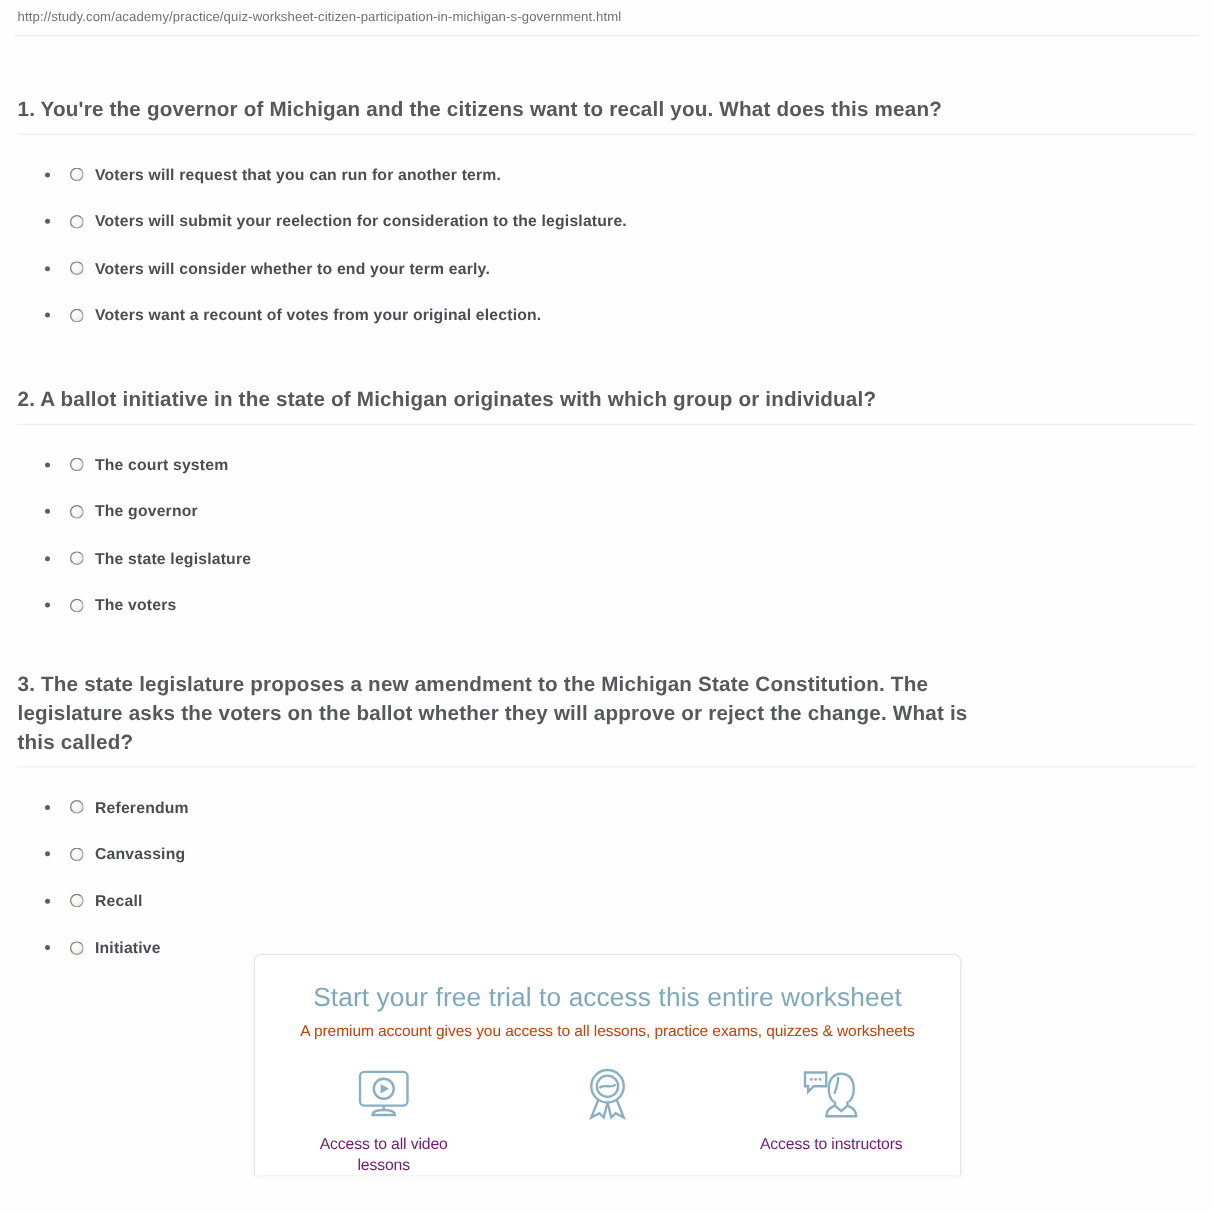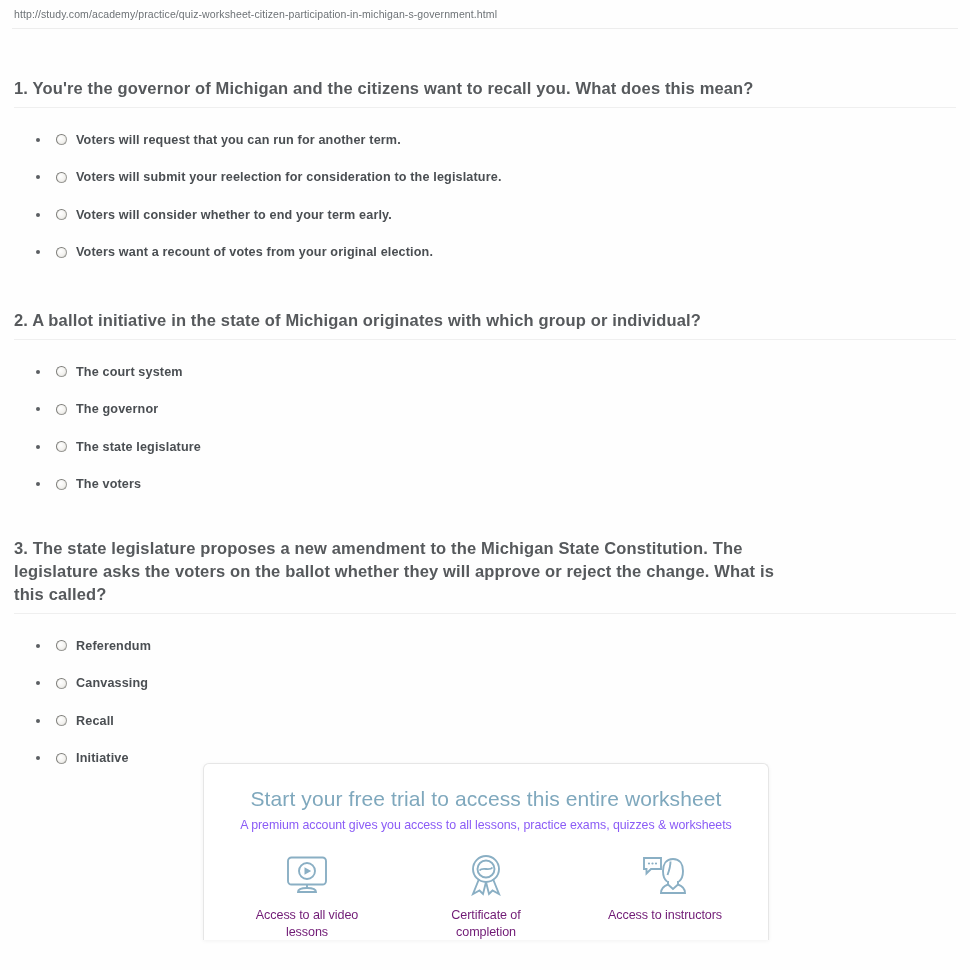--- a/index.html
+++ b/index.html
@@ -118,21 +118,21 @@
     text-align: center;
     font-size: 21px;
     color: #7fa8bd;
     font-weight: 400;
     letter-spacing: 0.1px;
     line-height: 26px;
   }
   .promo-sub {
     text-align: center;
     font-size: 12.4px;
-    color: #8b5cf6;
+    color: #c2410c;
     margin-top: 6px;
     letter-spacing: -0.05px;
   }
   .features {
     display: flex;
     justify-content: space-between;
     margin-top: 20px;
     padding: 0 20px;
   }
   .feature {
@@ -271,21 +271,20 @@
         <div class="feature">
           <div class="ficon">
             <svg width="40" height="42" viewBox="0 0 40 42" fill="none" stroke="#8aafc4" stroke-width="1.9">
               <circle cx="20" cy="15" r="13"></circle>
               <circle cx="20" cy="15" r="8.5"></circle>
               <path d="M13.5 16.5 C16.5 12.5 23.5 17.5 26.5 13.5"></path>
               <path d="M13 25 L7 40 L13.5 36.5 L17 40 L20 28"></path>
               <path d="M27 25 L33 40 L26.5 36.5 L23 40 L20 28"></path>
             </svg>
           </div>
-          <div class="flabel">Certificate of completion</div>
         </div>
 
         <div class="feature">
           <div class="ficon">
             <svg width="46" height="40" viewBox="0 0 46 40" fill="none" stroke="#8aafc4" stroke-width="1.9">
               <path d="M2 3 H19 V14 H9 L4.5 18.5 V14 H2 Z"></path>
               <circle cx="7" cy="8.5" r="1.1" fill="#8aafc4" stroke="none"></circle>
               <circle cx="10.5" cy="8.5" r="1.1" fill="#8aafc4" stroke="none"></circle>
               <circle cx="14" cy="8.5" r="1.1" fill="#8aafc4" stroke="none"></circle>
               <path d="M31 4 C38 4 41 9.5 41 16 C41 21 39.5 24.5 37 26.5"></path>

